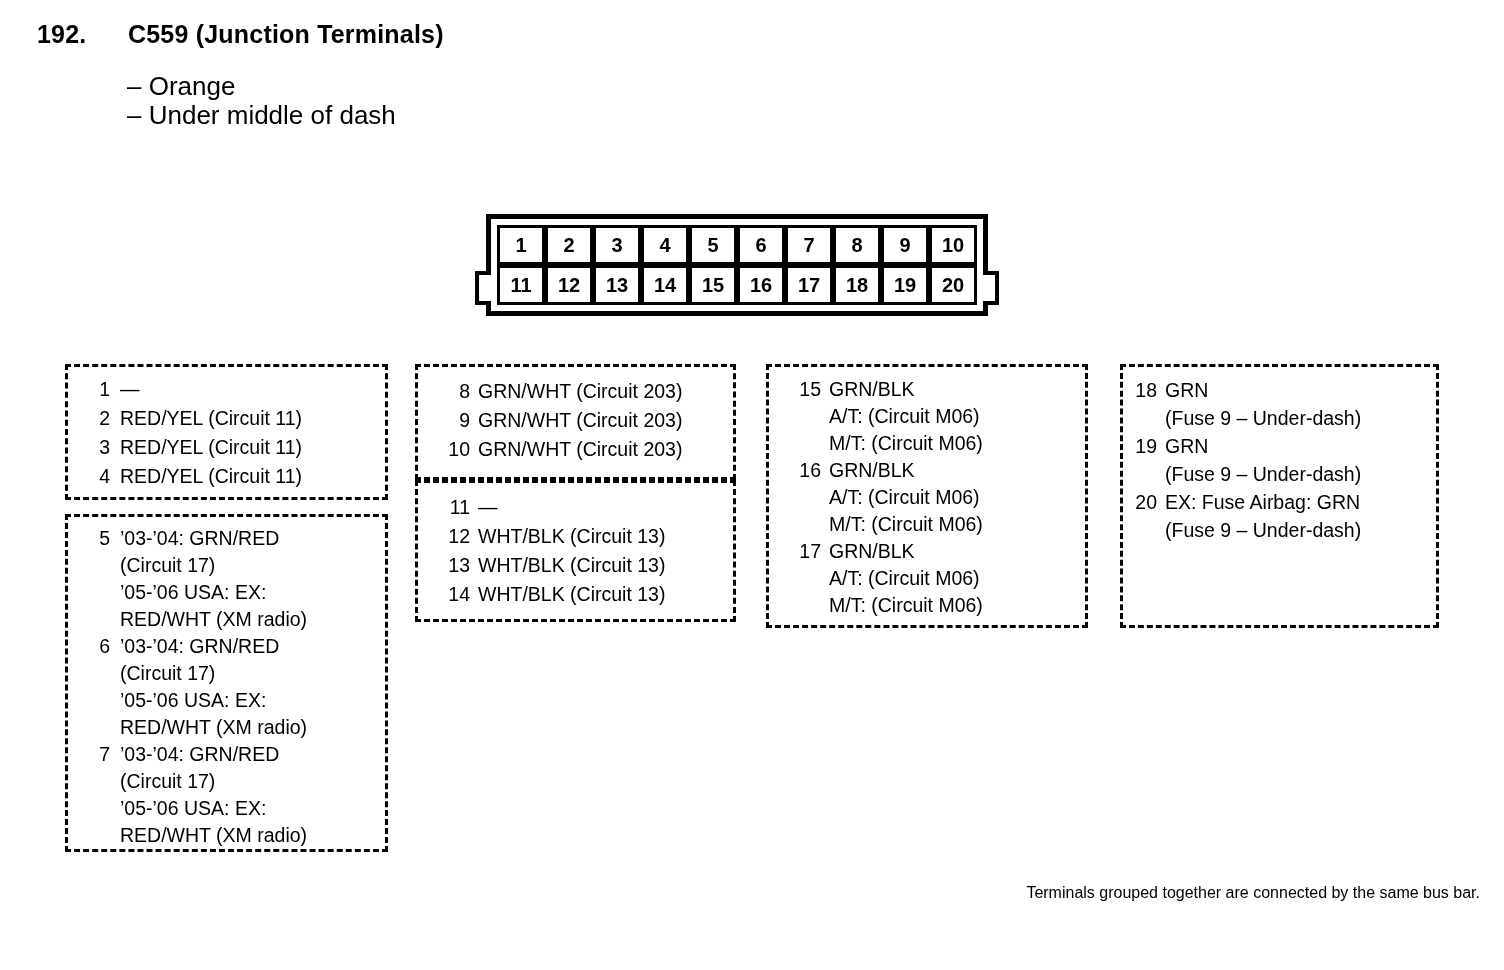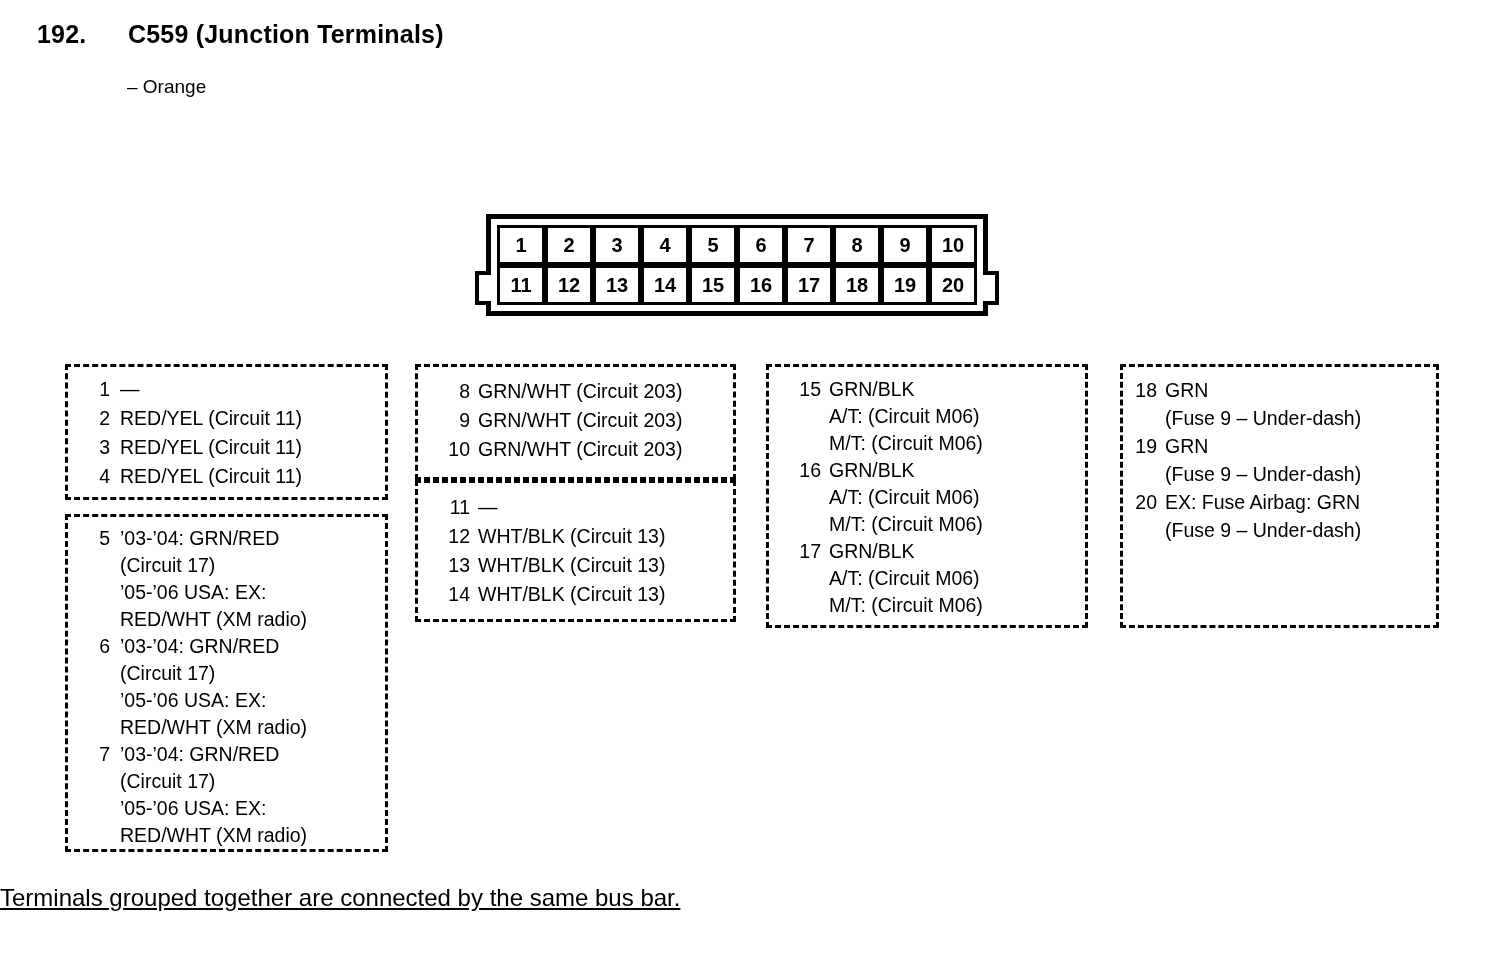--- a/index.html
+++ b/index.html
@@ -18,21 +18,21 @@
     display: flex;
     font-size: 25px; font-weight: bold;
     letter-spacing: 0.2px;
     white-space: nowrap;
   }
   .heading-number { width: 91px; }
 
   
   .bullets {
     position: absolute; left: 127px; top: 72px;
-    font-size: 19px; line-height: 29px;
+    font-size: 26px; line-height: 29px;
     white-space: nowrap;
   }
 
   
   .connector {
     position: absolute; left: 486px; top: 214px;
     background: #ffffff;
     border: 5px solid #000000;
     padding: 6px;
   }
@@ -76,35 +76,35 @@
   #box-d { left: 415px;  top: 480px; width: 321px; height: 142px; padding: 10px 8px 8px 26px; line-height: 29px; }
   #box-e { left: 766px;  top: 364px; width: 322px; height: 264px; padding: 9px 8px 8px 26px;  line-height: 27px; }
   #box-f { left: 1120px; top: 364px; width: 319px; height: 264px; padding: 9px 8px 8px 8px;   line-height: 28px; }
 
   #box-a .num, #box-b .num { width: 22px; margin-right: 10px; }
   #box-c .num, #box-d .num, #box-e .num, #box-f .num { width: 26px; margin-right: 8px; }
 
   
   .footnote {
     position: absolute; left: 0; top: 884px; width: 1480px;
-    text-align: left;
-    font-size: 24px;
-    text-decoration: underline;
+    text-align: right;
+    font-size: 16px;
   }
 </style>
 </head>
 <body>
 
 <div class="heading">
   <span class="heading-number">192.</span>
   <span class="heading-text">C559 (Junction Terminals)</span>
 </div>
 
 <div class="bullets">
   <div class="bullet">– Orange</div>
+  <div class="bullet">– Under middle of dash</div>
 </div>
 
 <div class="connector">
   <div class="tab tab-left"></div>
   <div class="tab tab-right"></div>
   <div class="crow">
     <div class="ccell">1</div>
     <div class="ccell">2</div>
     <div class="ccell">3</div>
     <div class="ccell">4</div>

